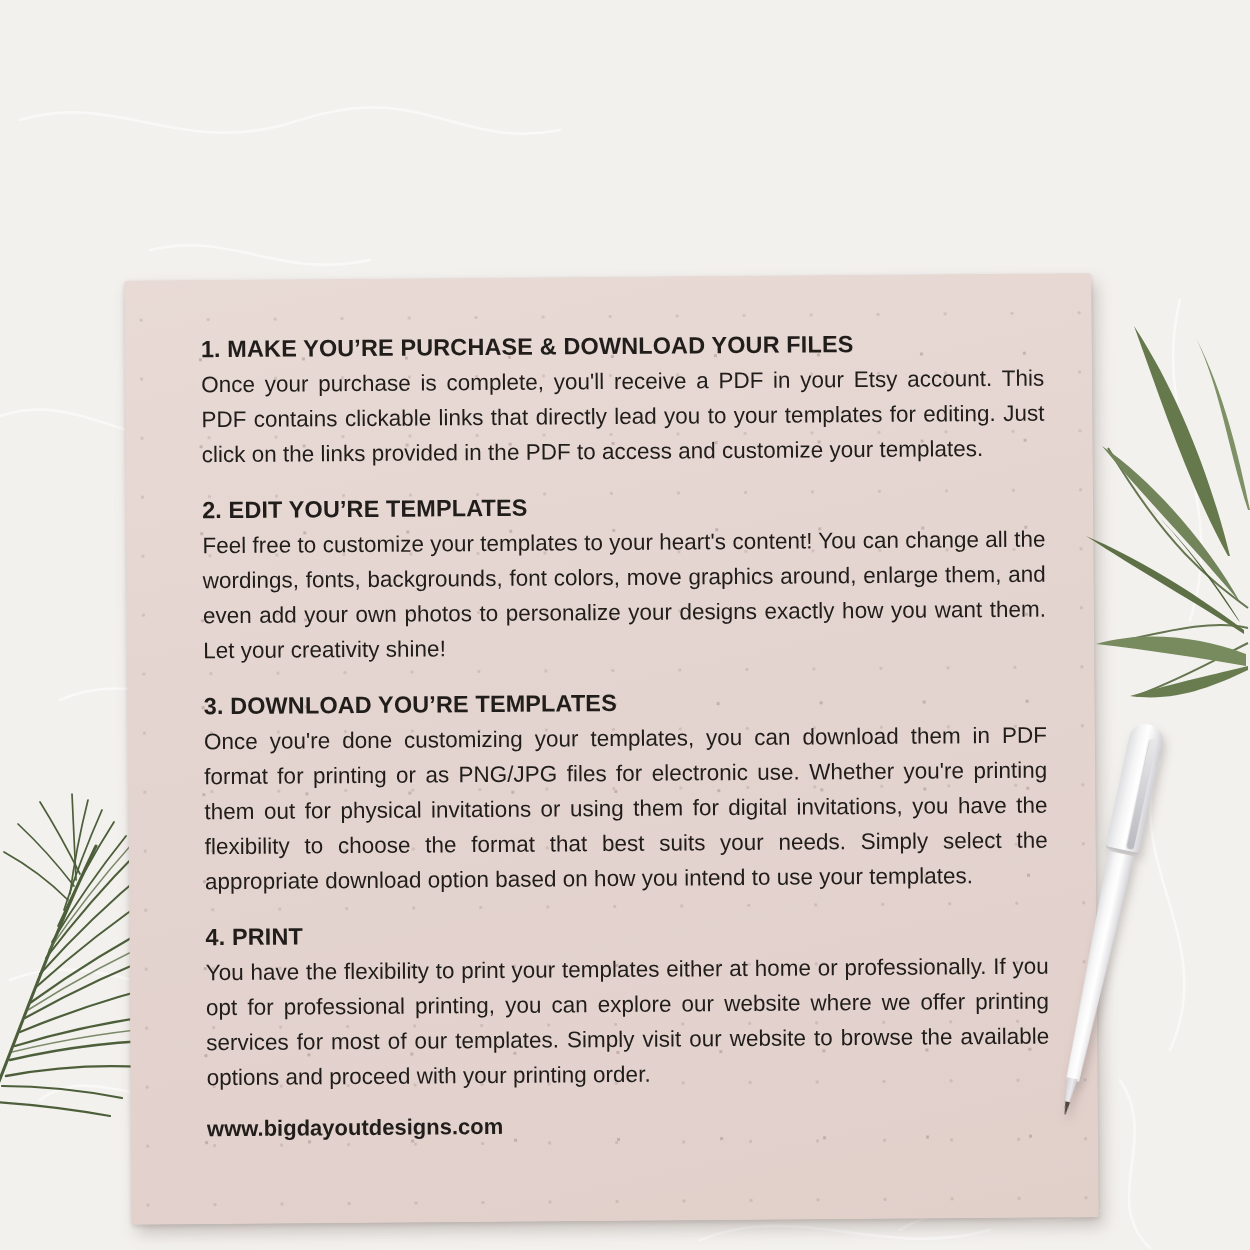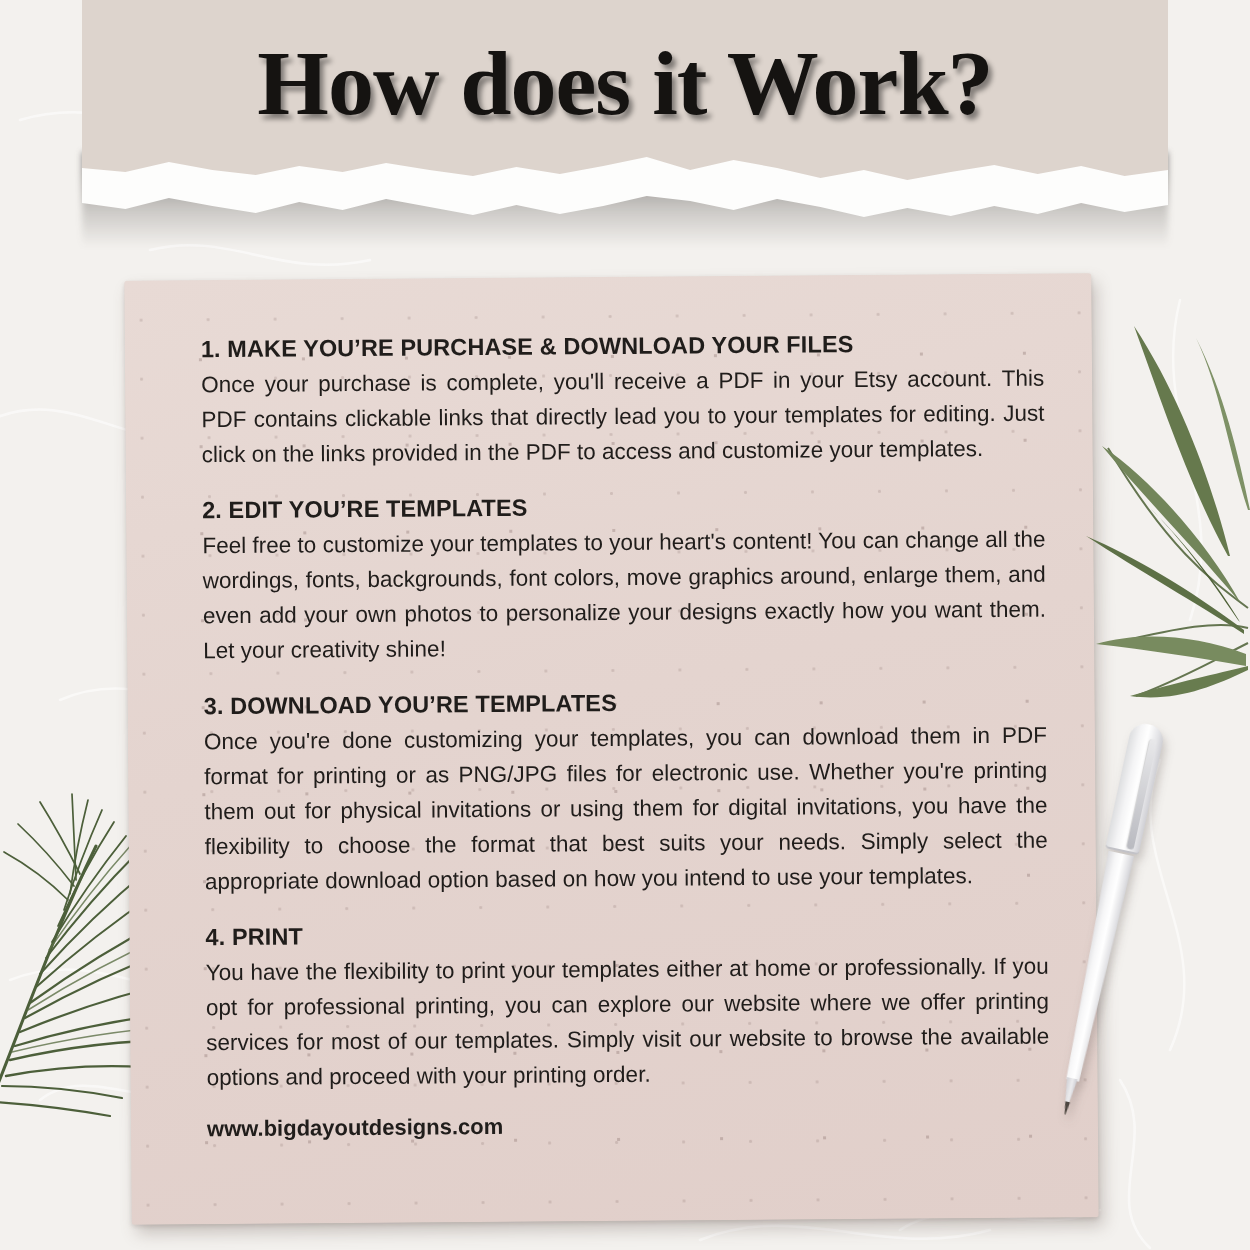--- a/index.html
+++ b/index.html
@@ -107,26 +107,20 @@
       <path d="M700,1240 C800,1200 880,1260 990,1230"></path>
       <path d="M1180,300 C1150,420 1230,500 1190,620"></path>
       <path d="M1160,760 C1120,860 1220,940 1170,1050"></path>
       <path d="M1120,1080 C1160,1140 1100,1200 1150,1248"></path>
       <path d="M150,250 C230,230 280,280 370,260"></path>
       <path d="M900,1230 C960,1190 1040,1240 1100,1210"></path>
       <path d="M40,1100 C90,1060 160,1120 230,1090"></path>
     </g>
   </svg>
 
-  <div class="torn-band">
-    <div class="band-shadow"></div>
-    <div class="band-white"></div>
-    <div class="band-beige"></div>
-    <div class="page-title">How does it Work?</div>
-  </div>
 
   <div class="card">
     <div class="card-dots"></div>
 
     <div class="section">
       <div class="section-heading">1. MAKE YOU’RE PURCHASE &amp; DOWNLOAD YOUR FILES</div>
       <div class="section-body">Once your purchase is complete, you'll receive a PDF in your Etsy account. This PDF contains clickable links that directly lead you to your templates for editing. Just click on the links provided in the PDF to access and customize your templates.</div>
     </div>
 
     <div class="section">

